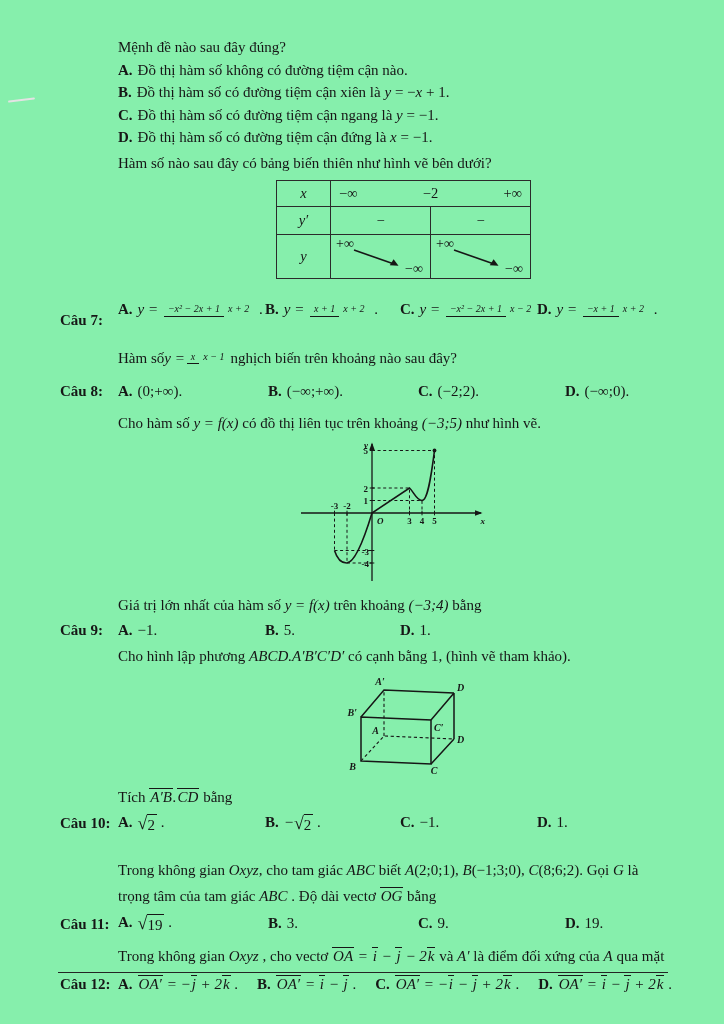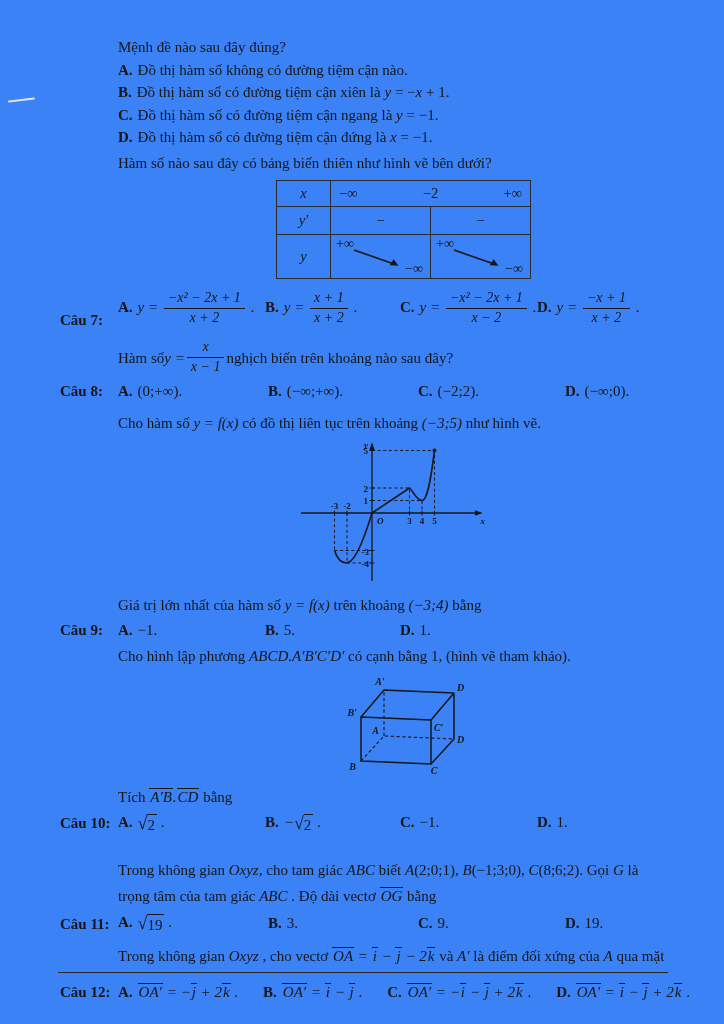--- a/index.html
+++ b/index.html
@@ -1,33 +1,33 @@
 <!DOCTYPE html>
 <html><head>
 <meta charset="utf-8">
 <style>
   *{margin:0;padding:0;box-sizing:border-box}
   html,body{background:#e9e9e9}
   body{width:724px;height:1024px;font-family:"Liberation Serif","DejaVu Serif",serif;font-size:15px;color:#161616}
-  .page{position:relative;width:724px;height:1024px;background:#3b82f6;overflow:hidden}
+  .page{position:relative;width:724px;height:1024px;background:#86efac;overflow:hidden}
   .content{position:absolute;left:60px;top:36px;width:612px}
   .indent{margin-left:58px}
   .line{line-height:22.5px;min-height:22.5px}
   .qrow{display:flex;align-items:flex-end;margin-top:3px}
   .qlab{flex:0 0 58px;font-weight:bold;line-height:22.5px}
   .qbody{flex:1}
   .olab{font-weight:bold;margin-right:5px}
   .m{font-style:italic}
   .ovl{font-style:italic;display:inline-block;border-top:1.2px solid #161616;line-height:1.1;padding:0 1px;margin-top:1px}
   .optrowA{display:grid;grid-template-columns:147px 135px 137px 1fr;align-items:center;line-height:22.5px;margin-top:2px}
   .optrowB{display:grid;grid-template-columns:150px 150px 147px 1fr;align-items:center;line-height:22.5px;margin-top:2px}
-  .optflex{display:flex;gap:25px;align-items:center;line-height:22.5px;margin-top:11px}
+  .optflex{display:flex;gap:19px;align-items:center;line-height:22.5px;margin-top:3px}
   .optcell{white-space:nowrap}
   .tallrow{min-height:44px}
-  .frac{display:inline-flex;flex-direction:column;vertical-align:middle;text-align:center;font-style:italic;font-size:14px;margin:0 2px;position:relative;top:-1px}
+  .frac{display:inline-flex;vertical-align:middle;text-align:center;font-style:italic;font-size:10px;margin:0 2px;position:relative;top:-1px}
   .fnum{border-bottom:1.3px solid #161616;padding:1px 4px;line-height:1.15}
   .fden{padding:1px 4px;line-height:1.15}
   .sqrt{display:inline-flex;align-items:flex-start;vertical-align:-2px}
   .rad{font-size:18px;line-height:1;font-style:normal}
   .sarg{border-top:1.3px solid #161616;line-height:1.25;padding:1px 2px 0 0;font-style:normal}
   
   .bbt{border-collapse:collapse;margin:6px 0 8px 158px}
   .bbt td{border:1.4px solid #2b2b2b;text-align:center;vertical-align:middle;font-size:14.5px}
   .bbt .hcol{width:54px;font-style:italic}
   .r1{height:26px}.r2{height:28px}

